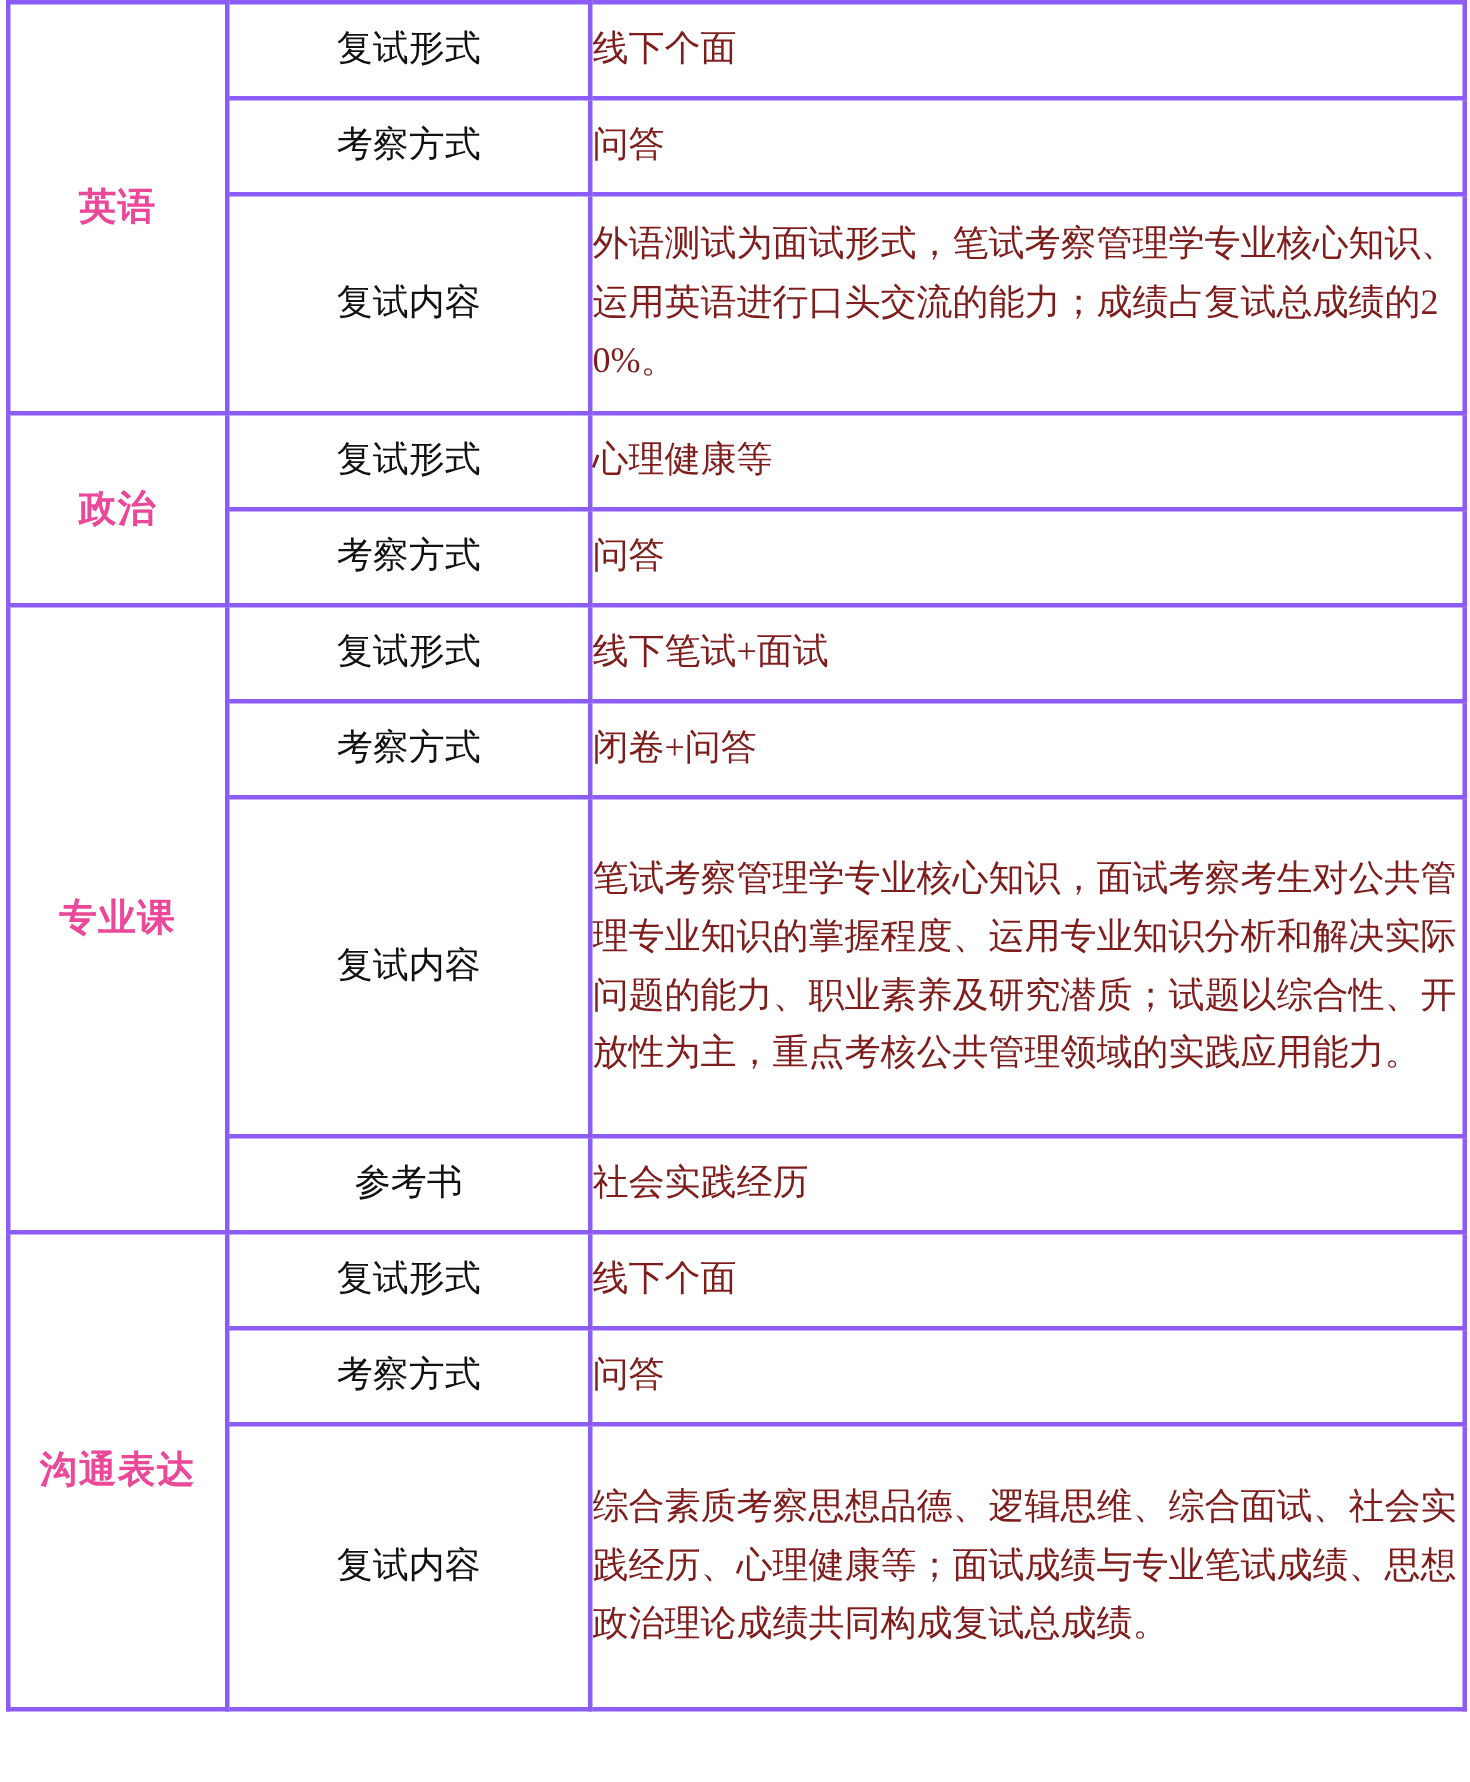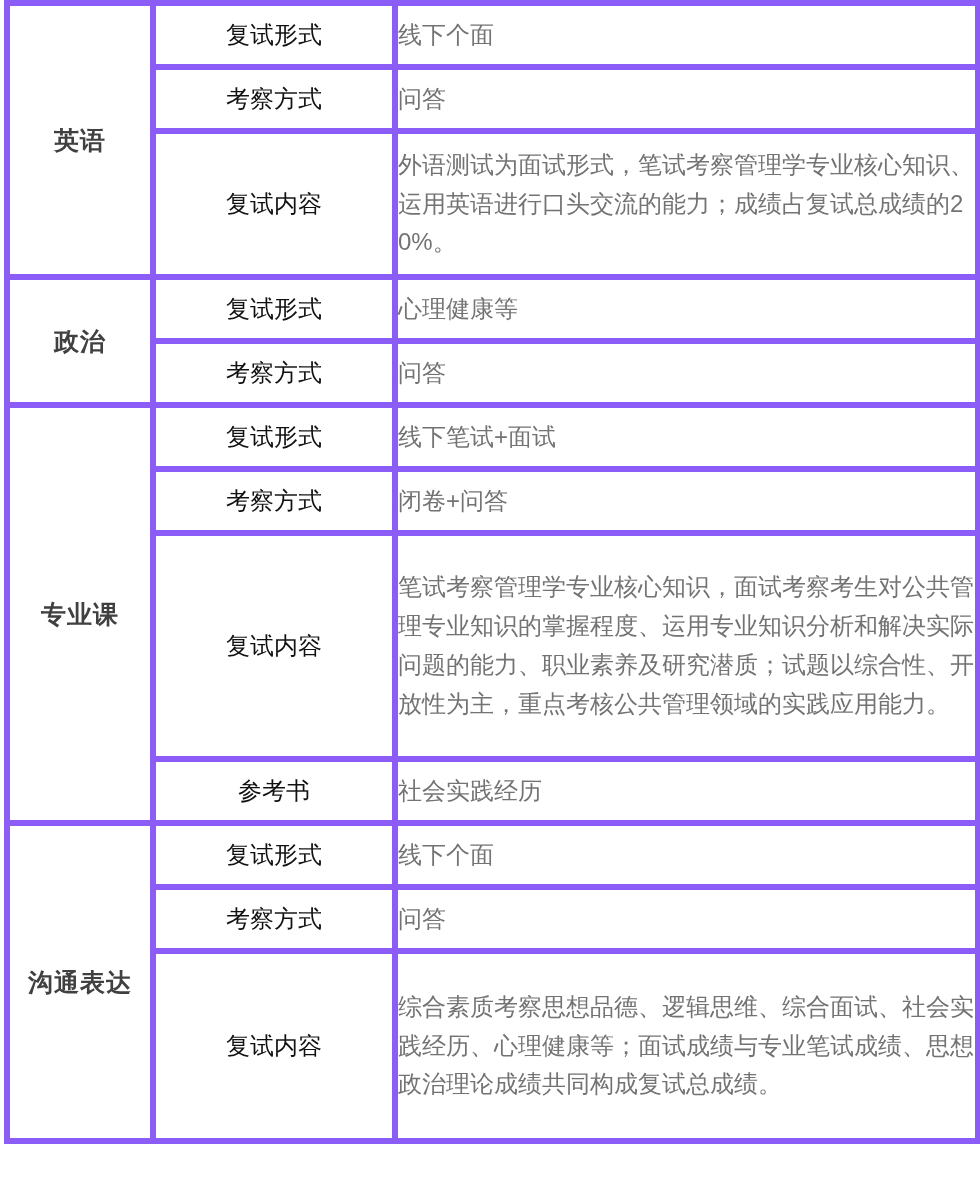--- a/index.html
+++ b/index.html
@@ -17,54 +17,55 @@
 
   #exam-table {
     border-collapse: collapse;
     table-layout: fixed;
     width: 974px;
     margin: 0 0 0 4px;
     border: 3px solid #000000;
   }
 
   #exam-table td {
-    border: 6px solid #8b5cf6;
+    border: 3px solid #8b5cf6;
     padding: 0;
     vertical-align: middle;
     background: #ffffff;
+    font-family: Liberation Serif, serif;
   }
 
   
   .col-subject { width: 146px; }
   .col-field   { width: 242px; }
   .col-value   { width: 583px; }
 
   .subject-cell {
     text-align: center;
     font-weight: bold;
     font-size: 25px;
     letter-spacing: 1px;
     line-height: 1.2;
-    color: #404040;
+    color: #ec4899;
   }
 
   .field-cell {
     text-align: center;
     font-size: 24px;
     font-weight: normal;
     line-height: 1.3;
     color: #111111;
   }
 
   .value-cell {
     text-align: left;
     font-size: 24px;
     font-weight: normal;
     line-height: 1.62;
-    color: #737373;
+    color: #7f1d1d;
     padding: 9px 14px 9px 19px;
     word-break: break-all;
   }
 
   .value-cell.single {
     padding-top: 6px;
     padding-bottom: 6px;
   }
 
   

